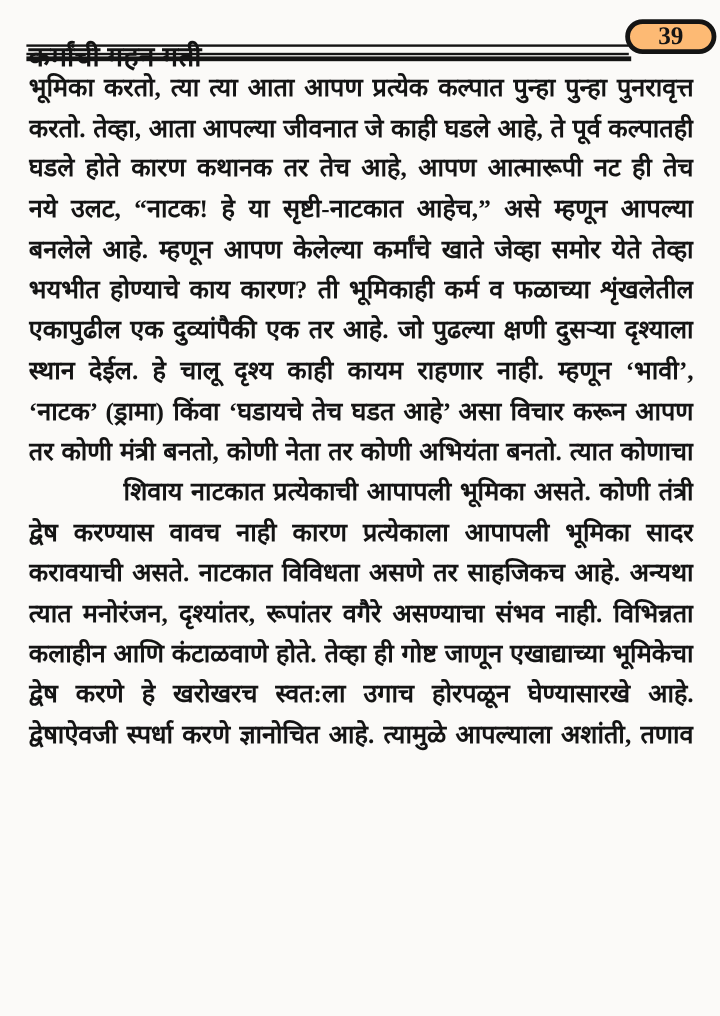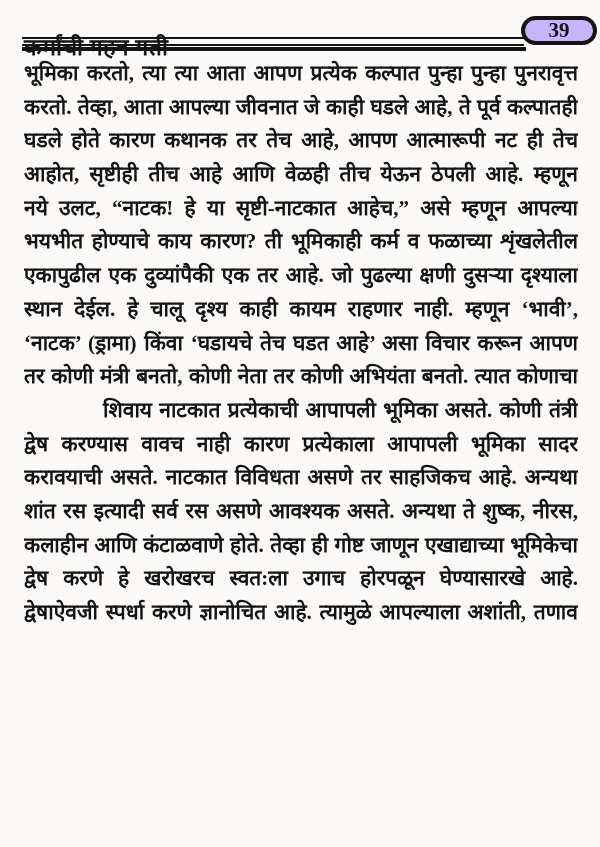--- a/index.html
+++ b/index.html
@@ -24,21 +24,21 @@
   .rule { position: absolute; background: #141414; }
   .rule-title { left: 22px; top: 37px; width: 502px; height: 2px; }
   .rule-thin  { left: 22px; top: 44px; width: 502px; height: 2px; }
   .rule-thick { left: 22px; top: 47px; width: 504px; height: 4px; }
 
   .page-badge {
     position: absolute; left: 521px; top: 16px;
     width: 68px; height: 21px;
     border: 4px solid #141414;
     border-radius: 16px;
-    background: #c4b5fd;
+    background: #fdba74;
     display: flex; align-items: center; justify-content: center;
     font-size: 21px; font-weight: bold;
     z-index: 2;
   }
 
   
   .body-text {
     position: absolute; left: 24px; top: 57px; width: 554px;
   }
   .para { margin: 0; padding: 0; }
@@ -64,32 +64,32 @@
   <div class="rule rule-thick"></div>
   <div class="page-badge">
     <span>39</span>
   </div>
 
   <div class="body-text">
     <div class="para">
       <div class="line">भूमिका करतो, त्या त्या आता आपण प्रत्येक कल्पात पुन्हा पुन्हा पुनरावृत्त</div>
       <div class="line">करतो. तेव्हा, आता आपल्या जीवनात जे काही घडले आहे, ते पूर्व कल्पातही</div>
       <div class="line">घडले होते कारण कथानक तर तेच आहे, आपण आत्मारूपी नट ही तेच</div>
-      <div class="line">आहोत, सृष्टीही तीच आहे आणि वेळही तीच येऊन ठेपली आहे. म्हणून</div>
       <div class="line">नये उलट, “नाटक! हे या सृष्टी-नाटकात आहेच,” असे म्हणून आपल्या</div>
+      <div class="line">बनलेले आहे. म्हणून आपण केलेल्या कर्मांचे खाते जेव्हा समोर येते तेव्हा</div>
       <div class="line">भयभीत होण्याचे काय कारण? ती भूमिकाही कर्म व फळाच्या शृंखलेतील</div>
       <div class="line">एकापुढील एक दुव्यांपैकी एक तर आहे. जो पुढल्या क्षणी दुसऱ्या दृश्याला</div>
       <div class="line">स्थान देईल. हे चालू दृश्य काही कायम राहणार नाही. म्हणून ‘भावी’,</div>
       <div class="line">‘नाटक’ (ड्रामा) किंवा ‘घडायचे तेच घडत आहे’ असा विचार करून आपण</div>
     </div>
     <div class="para">
       <div class="line">तर कोणी मंत्री बनतो, कोणी नेता तर कोणी अभियंता बनतो. त्यात कोणाचा</div>
       <div class="line indent">शिवाय नाटकात प्रत्येकाची आपापली भूमिका असते. कोणी तंत्री</div>
       <div class="line">द्वेष करण्यास वावच नाही कारण प्रत्येकाला आपापली भूमिका सादर</div>
       <div class="line">करावयाची असते. नाटकात विविधता असणे तर साहजिकच आहे. अन्यथा</div>
-      <div class="line">शांत रस इत्यादी सर्व रस असणे आवश्यक असते. अन्यथा ते शुष्क, नीरस,</div>
+      <div class="line">त्यात मनोरंजन, दृश्यांतर, रूपांतर वगैरे असण्याचा संभव नाही. विभिन्नता</div>
       <div class="line">कलाहीन आणि कंटाळवाणे होते. तेव्हा ही गोष्ट जाणून एखाद्याच्या भूमिकेचा</div>
       <div class="line">द्वेष करणे हे खरोखरच स्वत:ला उगाच होरपळून घेण्यासारखे आहे.</div>
       <div class="line">द्वेषाऐवजी स्पर्धा करणे ज्ञानोचित आहे. त्यामुळे आपल्याला अशांती, तणाव</div>
     </div>
   </div>
 
 </div>
 
 </body></html>

